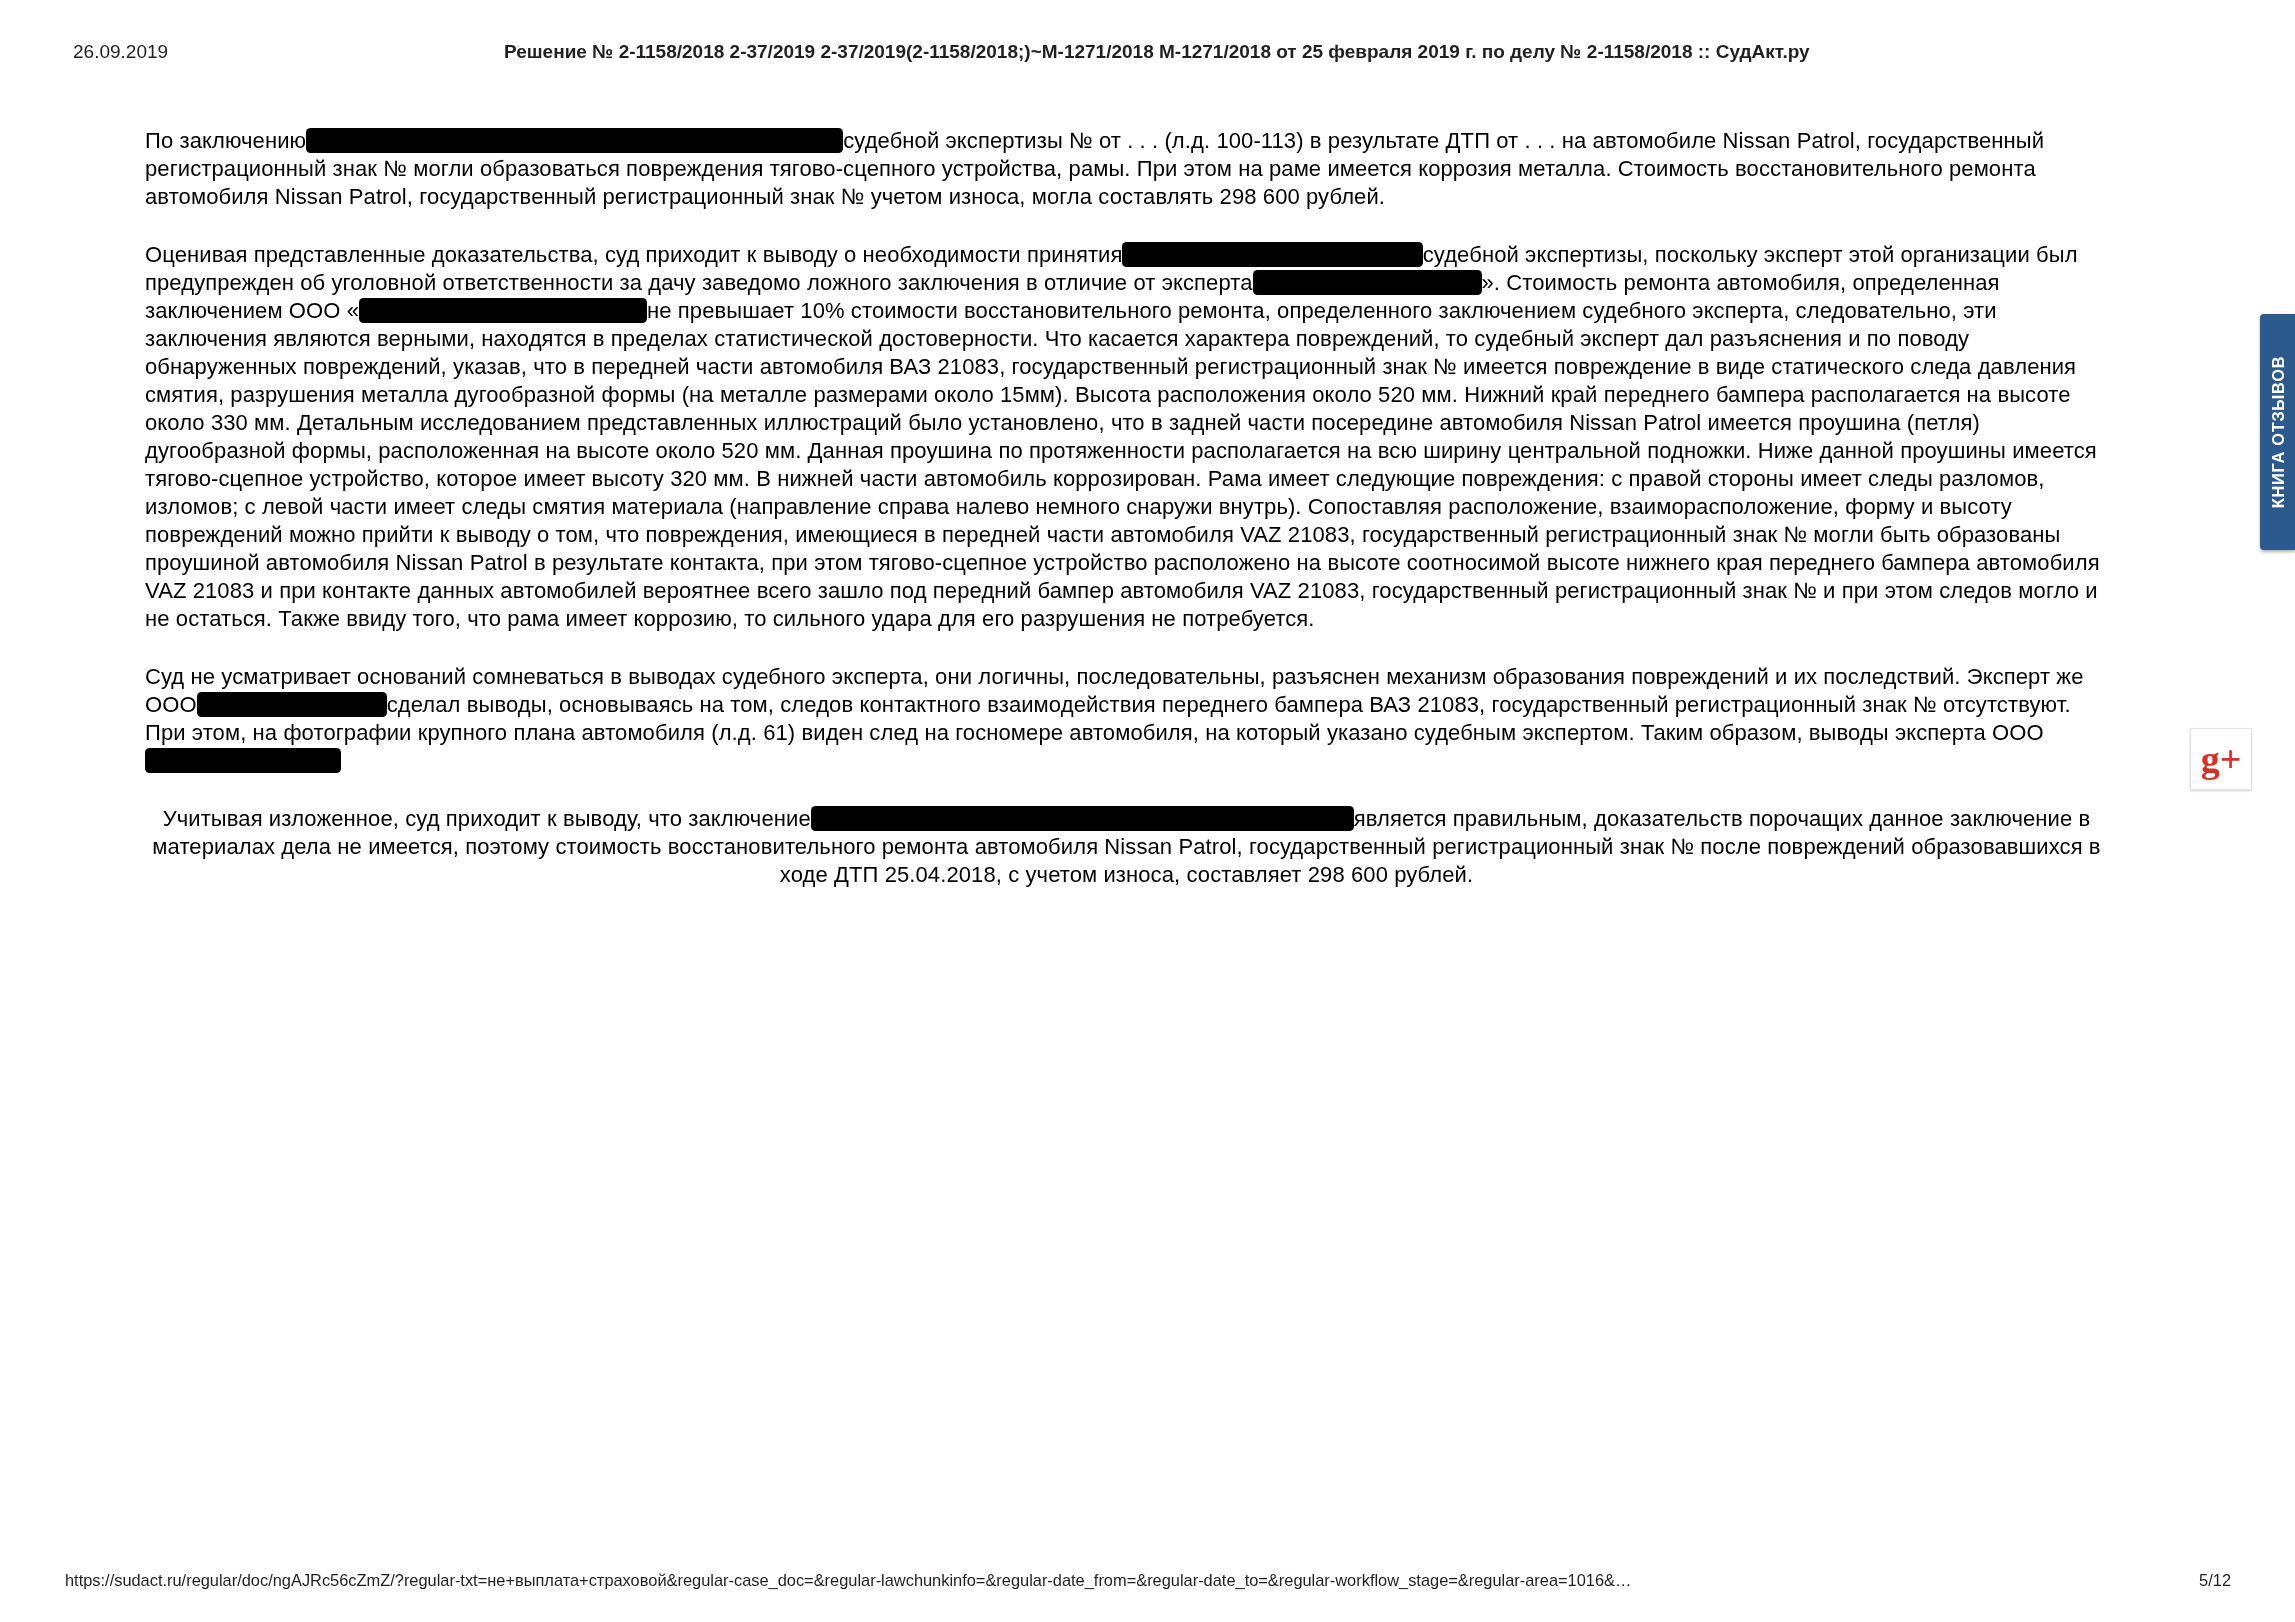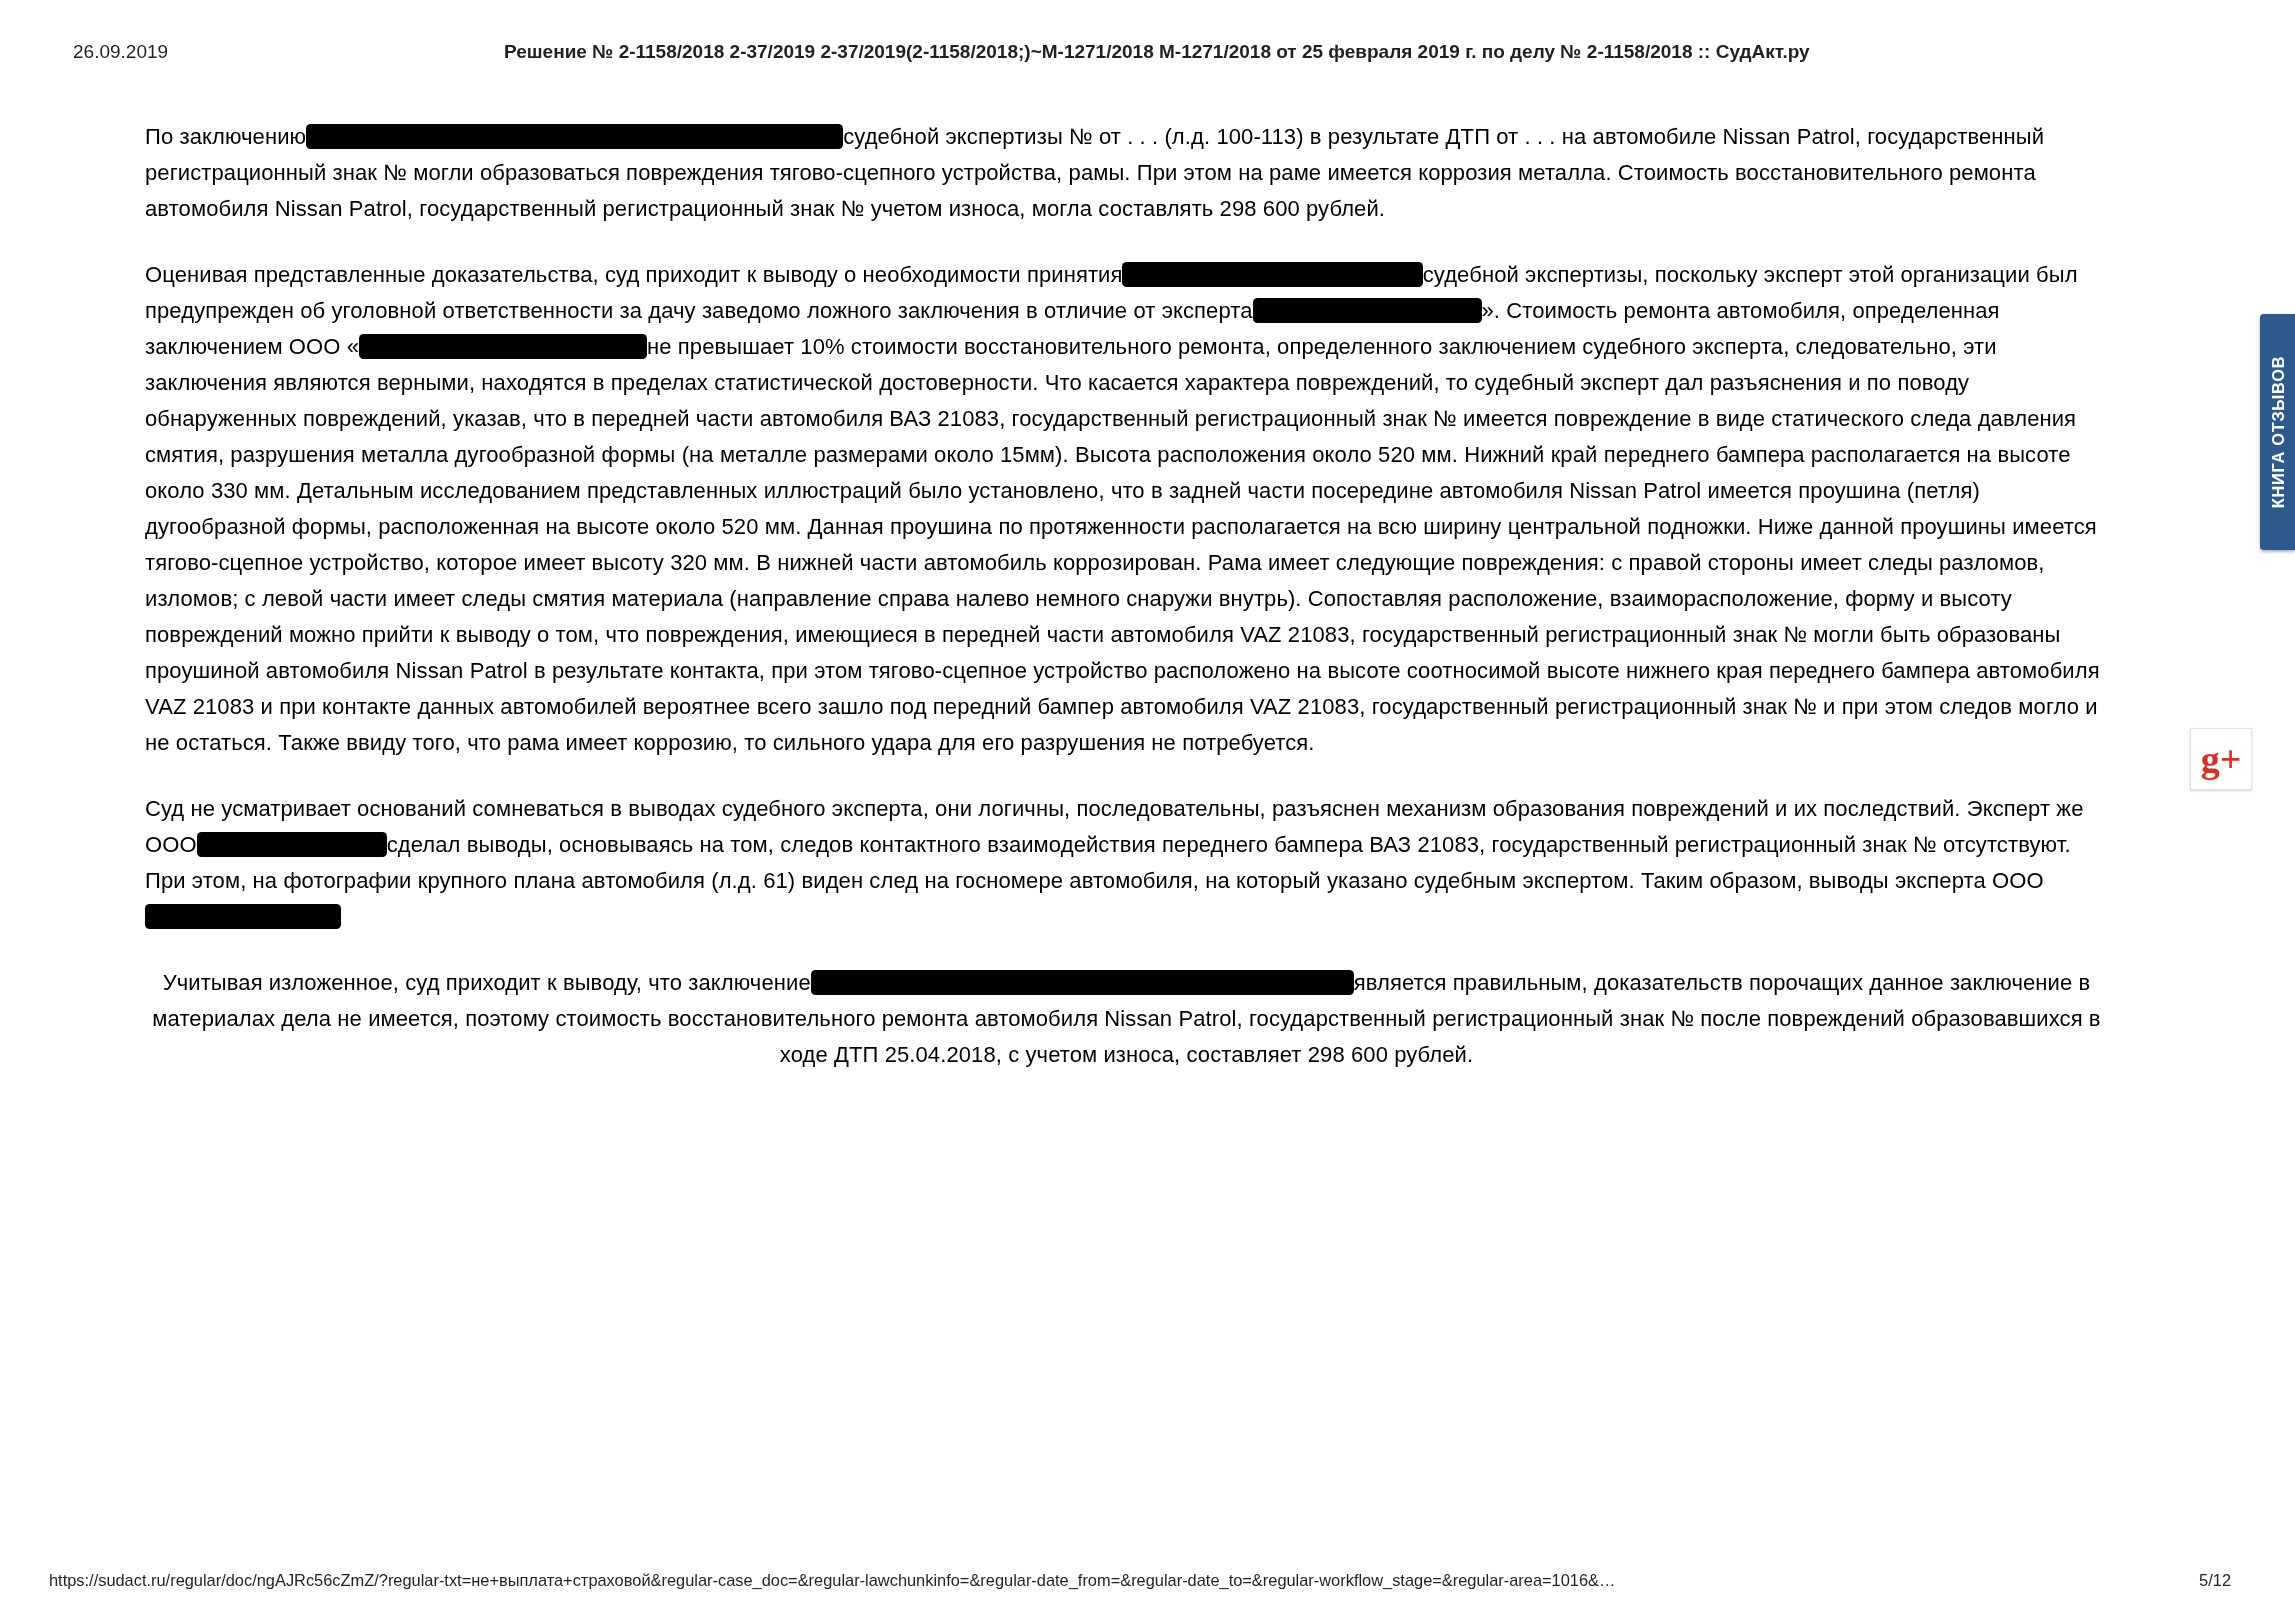--- a/index.html
+++ b/index.html
@@ -46,23 +46,23 @@
   
   .content {
     position: absolute;
     left: 145px;
     top: 119px;
     width: 1963px;
   }
   .para {
     position: relative;
     font-size: 22px;
-    line-height: 36px;
+    line-height: 28px;
     text-align: left;
-    margin: 0 0 30px 0;
+    margin: 8px 0 30px 0;
     color: #000000;
     letter-spacing: 0.1px;
   }
   .para:last-child { margin-bottom: 0; text-align: center; }
   
   .redact {
     display: inline-block;
     background: #000000;
     border-radius: 4.6px;
     vertical-align: middle;
@@ -117,21 +117,21 @@
     position: absolute;
     left: 0;
     right: 0;
     bottom: 27.5px;
     height: 23.6px;
     font-size: 16.4px;
     color: #231f20;
   }
   .footer-url {
     position: absolute;
-    left: 49px;
+    left: 65px;
     top: 0;
     white-space: nowrap;
   }
   .footer-page {
     position: absolute;
     right: 64px;
     top: 0;
     white-space: nowrap;
   }
 </style>

